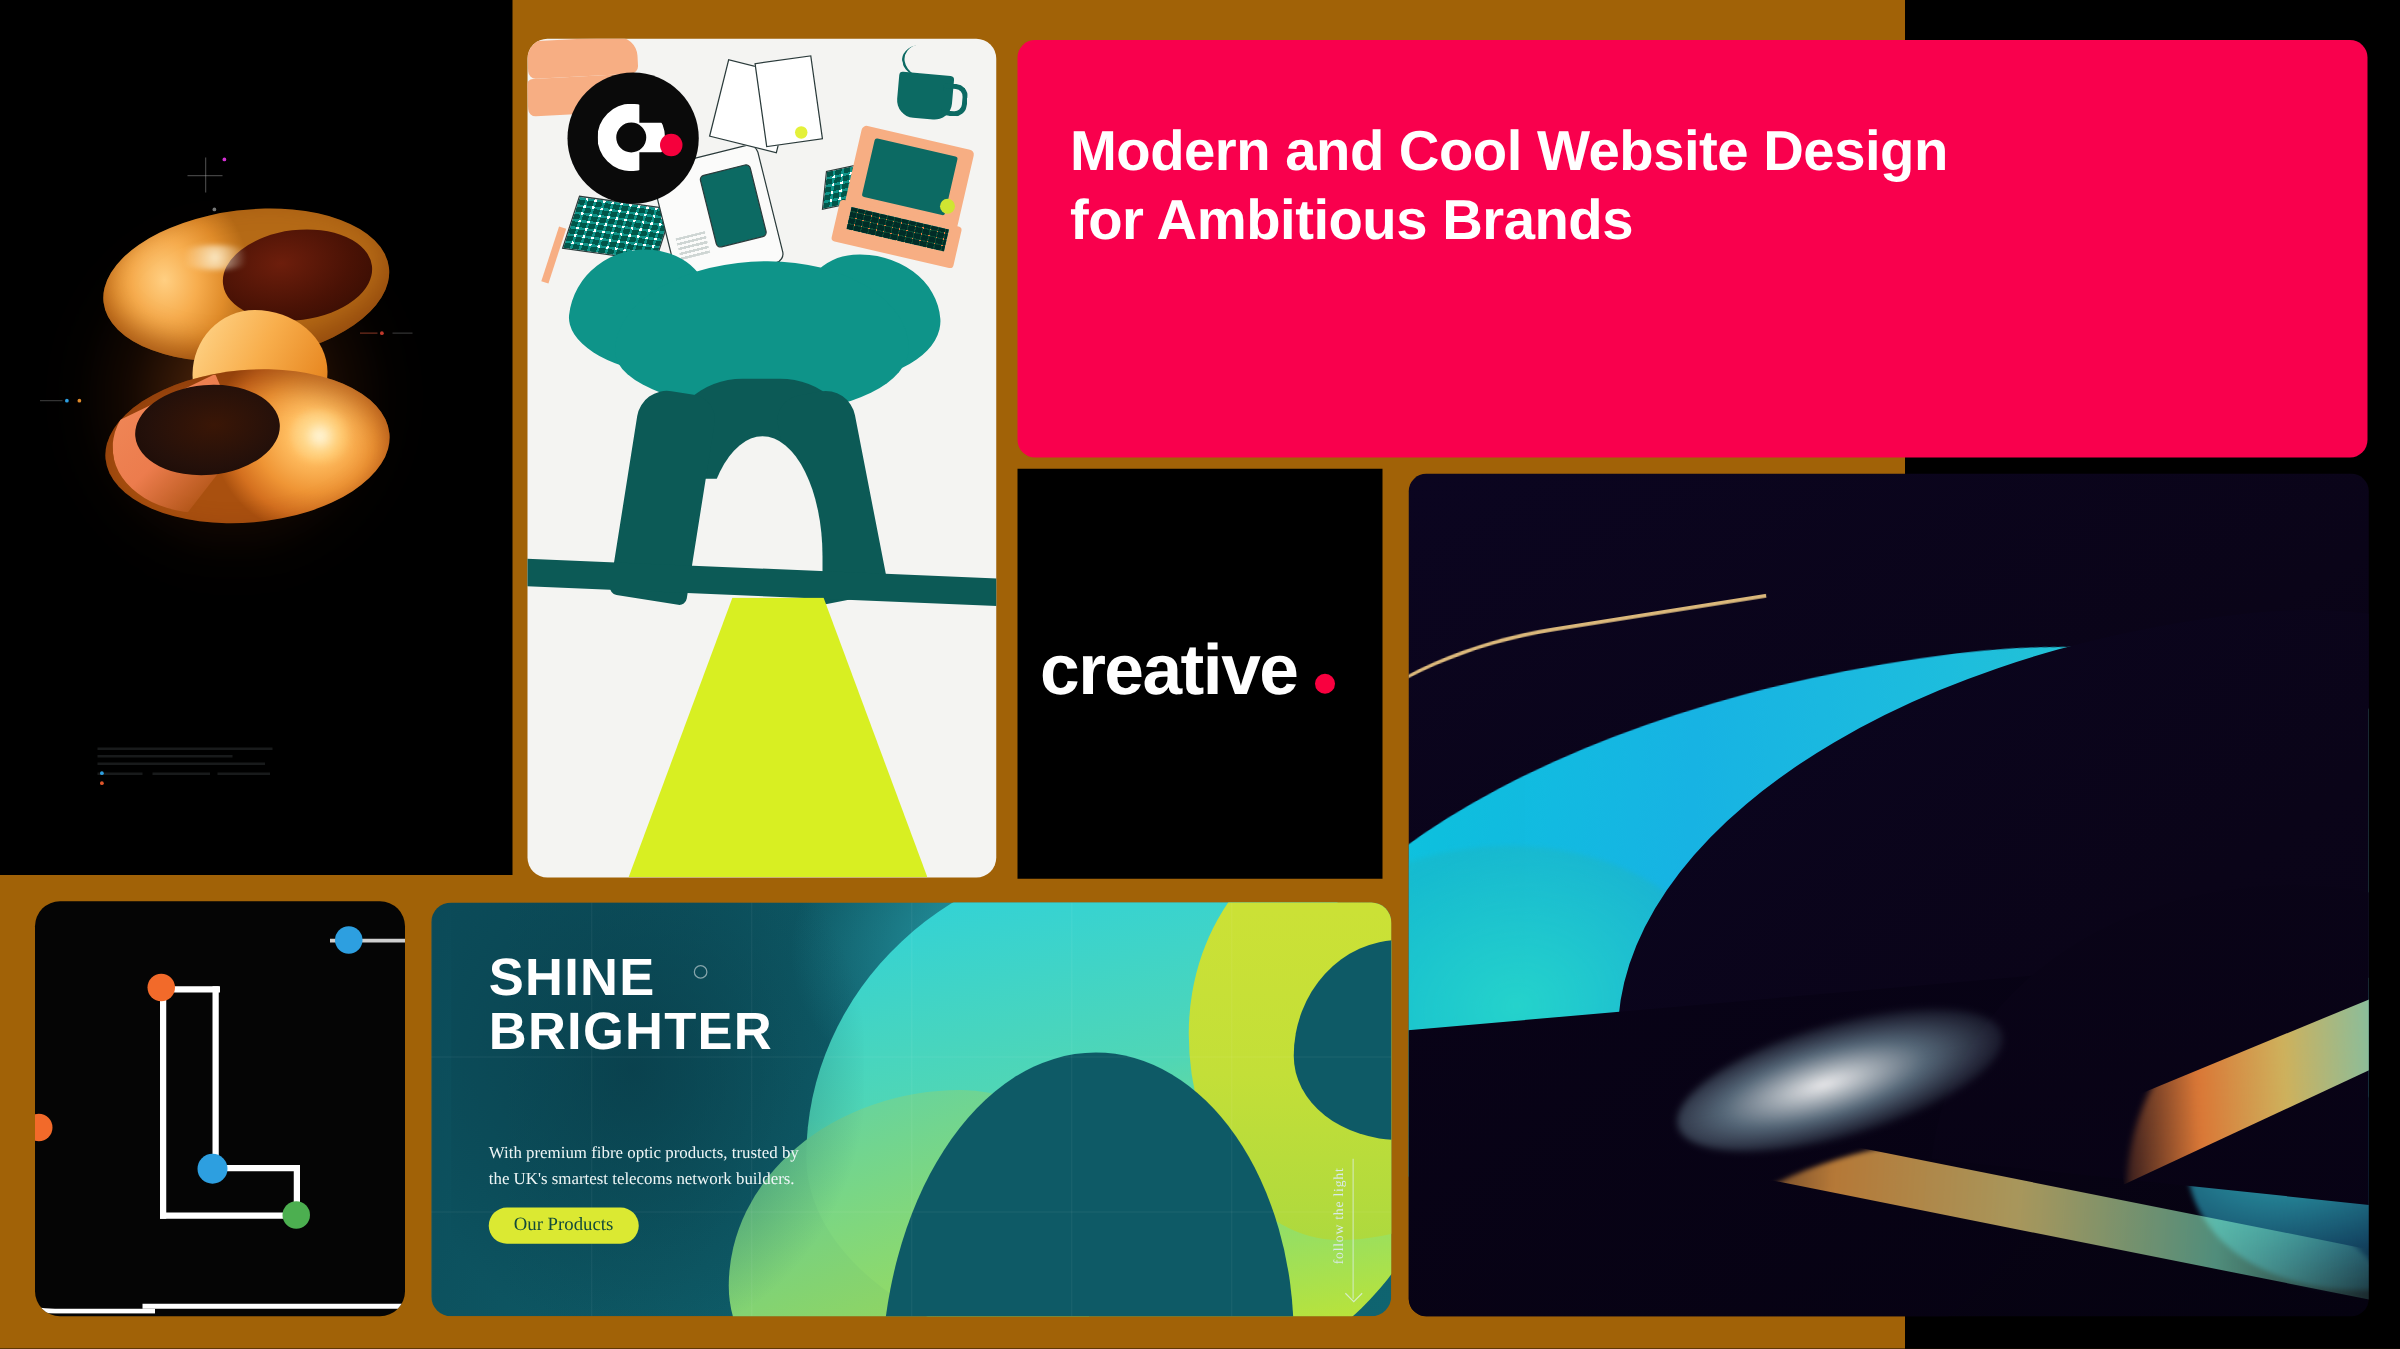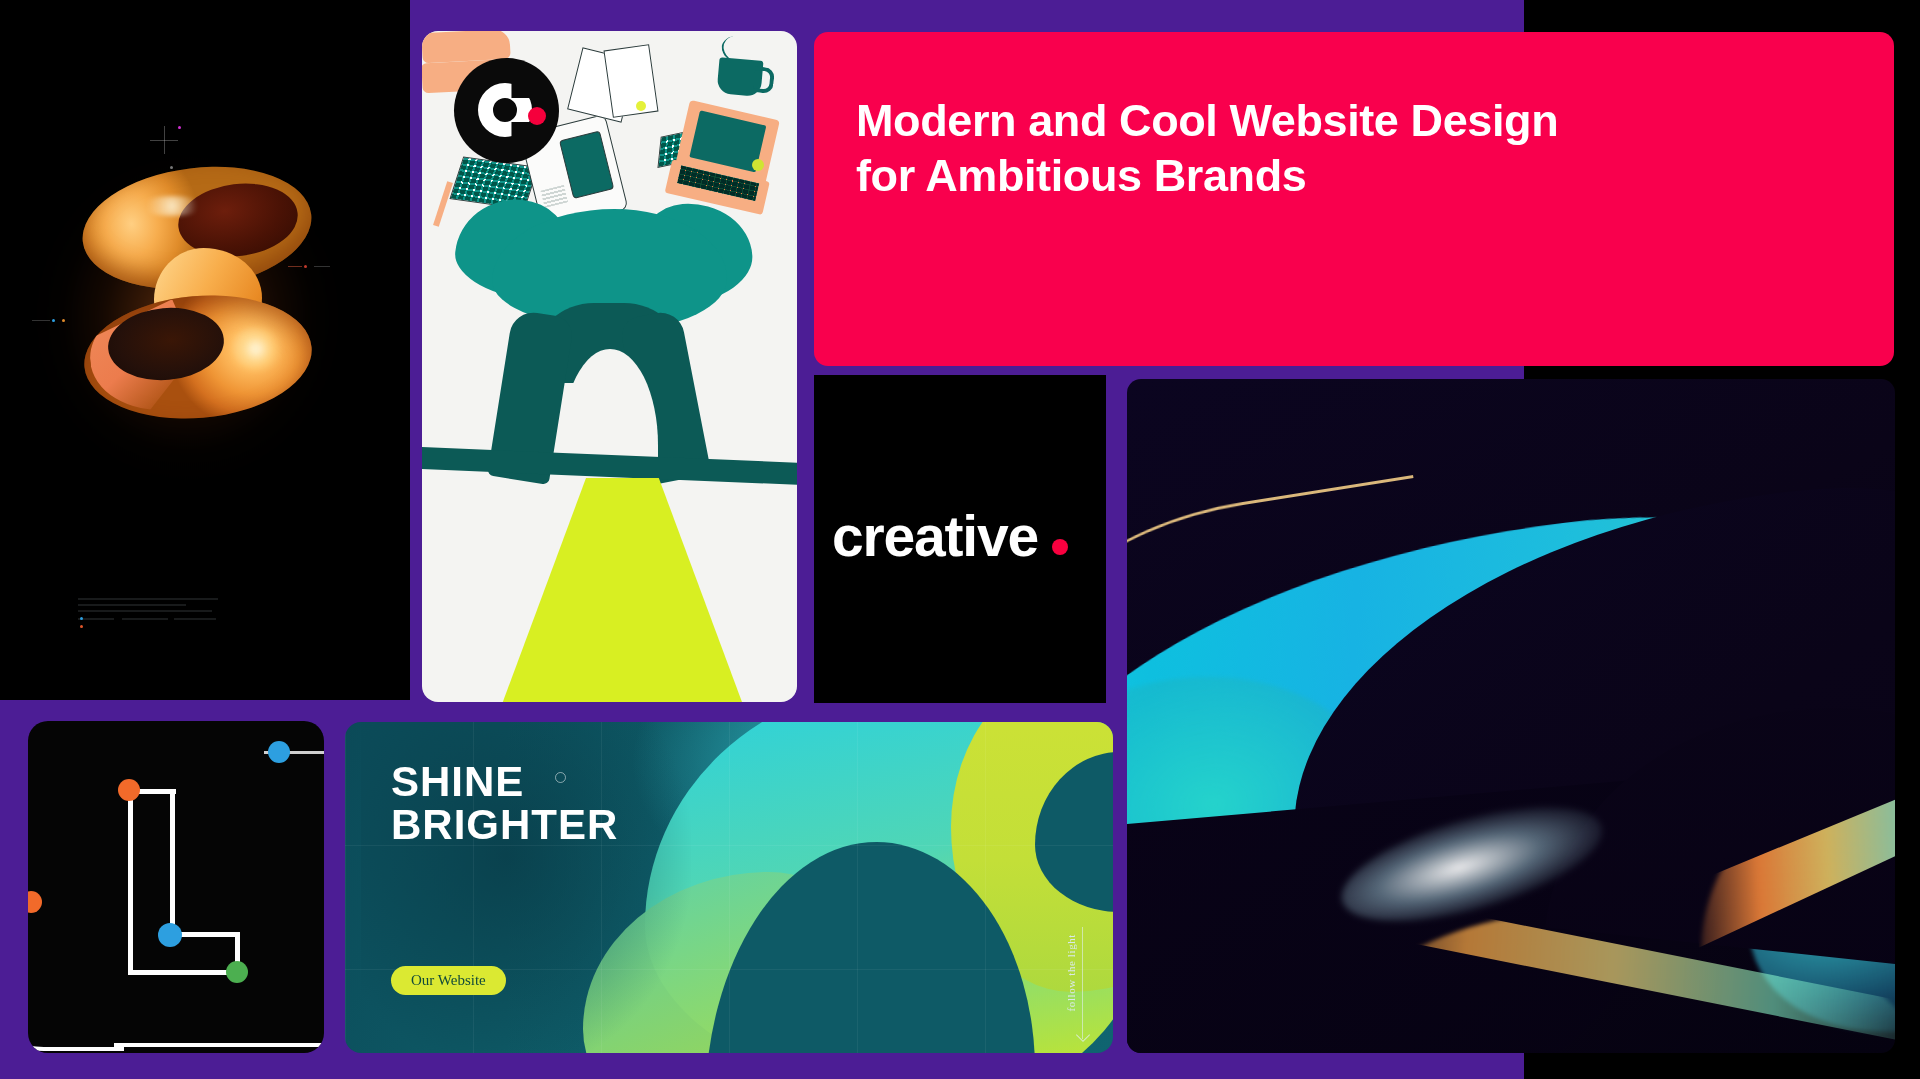--- a/index.html
+++ b/index.html
@@ -9,21 +9,21 @@
     background: #000000;
     width: 1920px;
     height: 1079px;
     overflow: hidden;
     font-family: "Liberation Sans", sans-serif;
   }
   #stage {
     position: relative;
     width: 1524px;
     height: 1079px;
-    background: #4c1d95;
+    background: #a16207;
   }
   .card { position: absolute; overflow: hidden; }
 
   
   #tile-sculpture {
     left: 0; top: 0; width: 410px; height: 700px;
     background: #000;
   }
   .glow-bg {
     position: absolute;
@@ -703,21 +703,23 @@
     <div class="shine-wave-e"></div>
     <div class="shine-wave-c"></div>
     <div class="shine-wave-b"></div>
     <div class="shine-wave-d"></div>
     <div class="shine-shadow"></div>
     <div class="shine-grid"></div>
     <div class="mini-ring"></div>
 
     <div class="shine-title">SHINE
 BRIGHTER</div>
-    <button class="shine-cta">Our Website</button>
+    <div class="shine-sub">With premium fibre optic products, trusted by
+the UK's smartest telecoms network builders.</div>
+    <button class="shine-cta">Our Products</button>
     <div class="shine-follow">follow the light</div>
     <div class="shine-arrow"></div>
   </div>
 
   <div class="card" id="tile-wave">
     <div class="wave-layer wave-main"></div>
     <div class="wave-layer wave-teal-left"></div>
     <div class="wave-layer wave-right-tip"></div>
     <div class="wave-layer wave-cut-top"></div>
     <div class="wave-layer wave-cut-bottom"></div>

